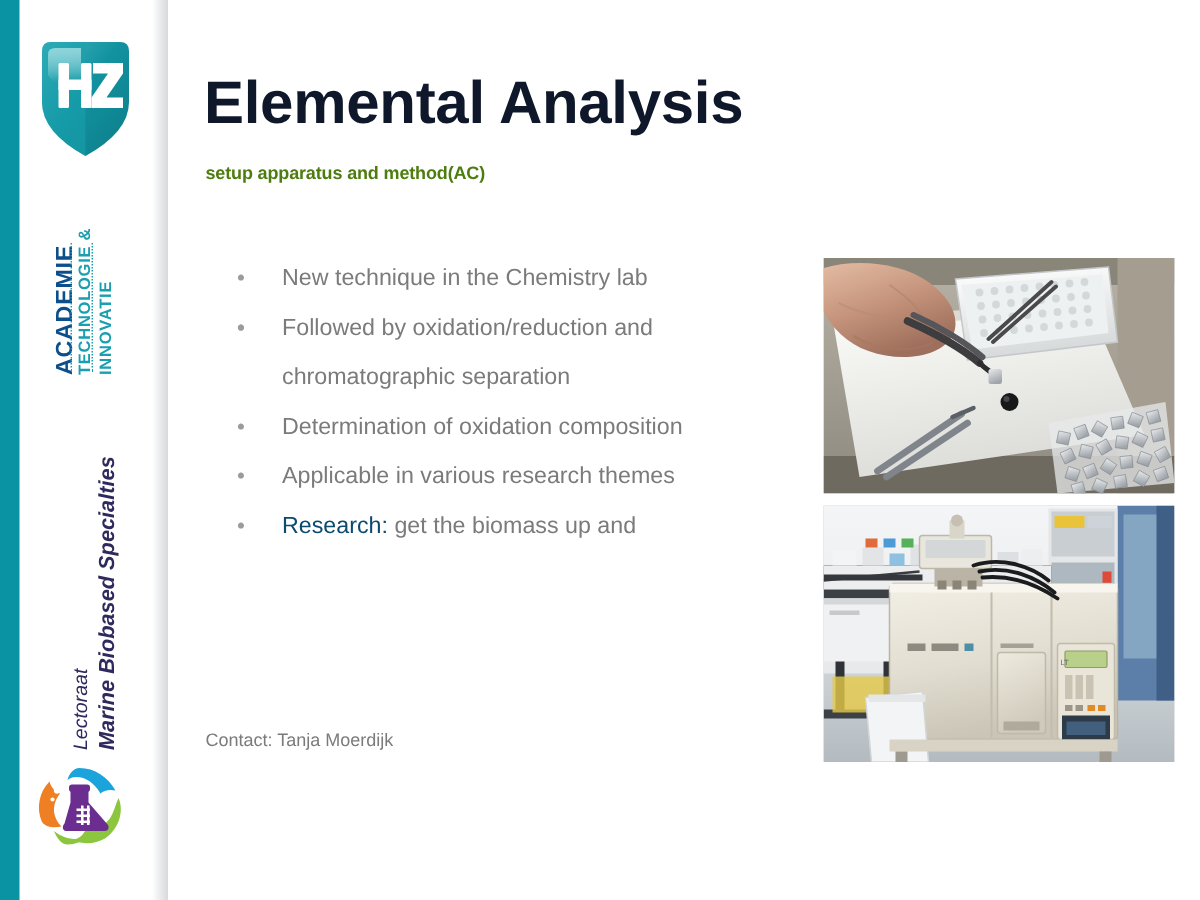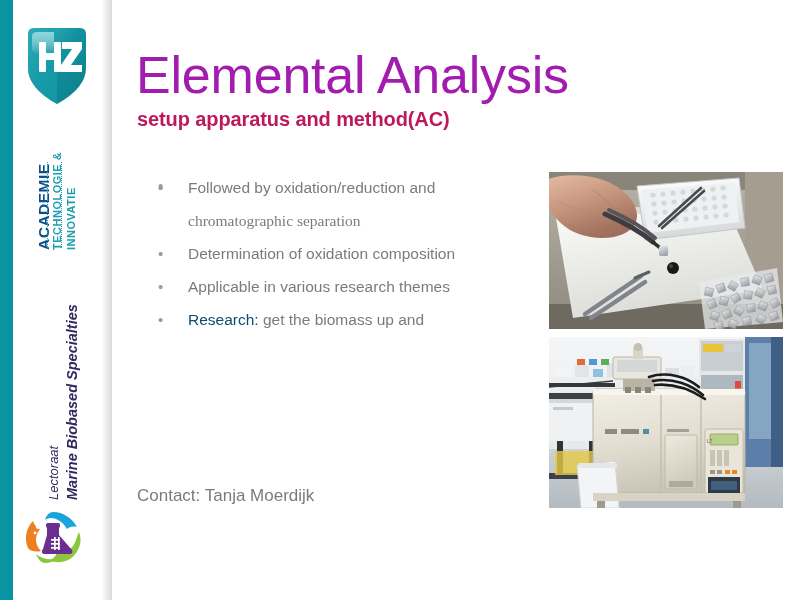--- a/index.html
+++ b/index.html
@@ -88,50 +88,50 @@
 
   
   .mbbs-logo{
     position:absolute;left:22px;top:508px;width:64px;height:60px;
   }
   .mbbs-logo svg{display:block;width:64px;height:60px;}
 
   
   .title{
     position:absolute;left:136px;top:48px;
-    font-size:52px;font-weight:normal;color:#a21caf;
+    font-size:40px;font-weight:bold;color:#0f172a;
     letter-spacing:-0.2px;line-height:1.05;
   }
   .subtitle{
     position:absolute;left:137px;top:108px;
-    font-size:20px;font-weight:bold;color:#be185d;
+    font-size:12px;font-weight:bold;color:#4d7c0f;
     letter-spacing:-0.1px;
   }
 
   
   .body-list{
     position:absolute;left:152px;top:170px;width:400px;
   }
   .bullet-row{
     position:relative;
     padding-left:36px;
     margin-bottom:2px;
     font-size:15.5px;color:#7b7b7b;
     line-height:31px;
   }
   .bullet-row .dot{
     position:absolute;left:6px;top:0;
     color:#9b9b9b;font-size:15px;line-height:31px;
   }
-  .bullet-row.cont{padding-left:36px;font-family:Liberation Serif, serif;}
+  .bullet-row.cont{padding-left:36px;}
   .hl{color:#0c4a6e;}
 
   .contact{
     position:absolute;left:137px;top:486px;
-    font-size:17px;color:#7b7b7b;
+    font-size:12px;color:#7b7b7b;
   }
 
   
   .photo{
     position:absolute;overflow:hidden;background:#cfd2d6;
   }
   .photo-top{left:549px;top:172px;width:234px;height:157px;}
   .photo-bottom{left:549px;top:337px;width:234px;height:171px;}
   .photo svg{display:block;width:100%;height:100%;}
 </style>
@@ -204,20 +204,21 @@
       </svg>
     </div>
   </div>
 
   <div class="title">Elemental Analysis</div>
   <div class="subtitle">setup apparatus and method(AC)</div>
 
   <div class="body-list">
     <div class="bullet-row">
       <span class="dot">•</span>
+      <span>New technique in the Chemistry lab</span>
     </div>
     <div class="bullet-row">
       <span class="dot">•</span>
     </div>
     <div class="bullet-row">
       <span class="dot">•</span>
       <span>Followed by oxidation/reduction and</span>
     </div>
     <div class="bullet-row cont">
       

